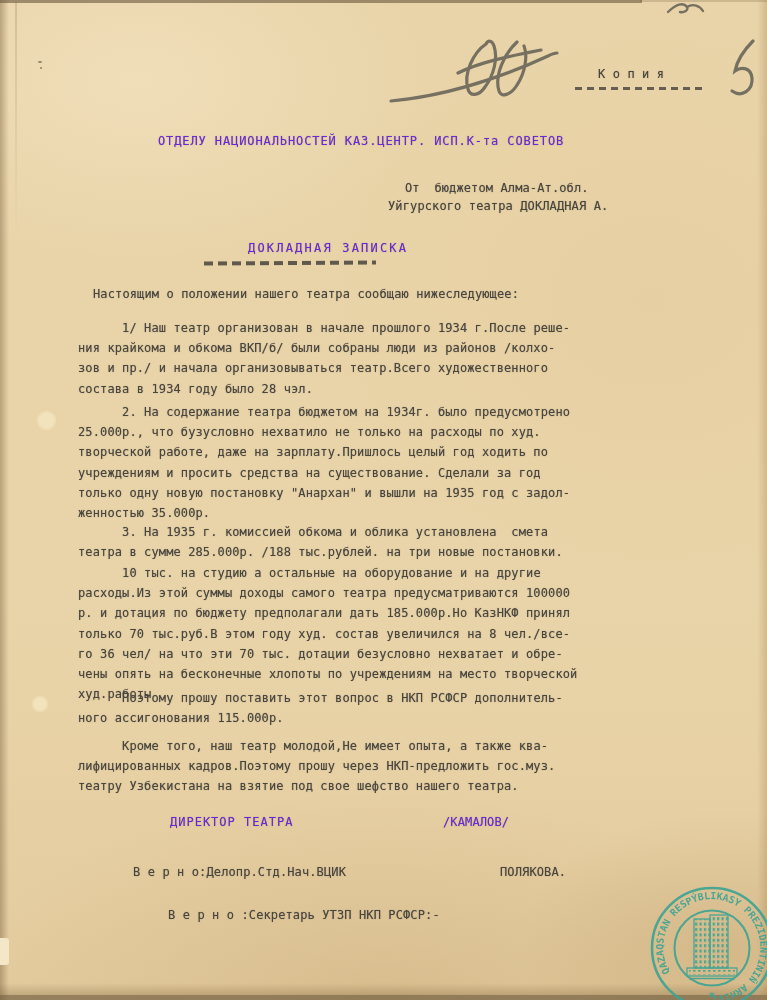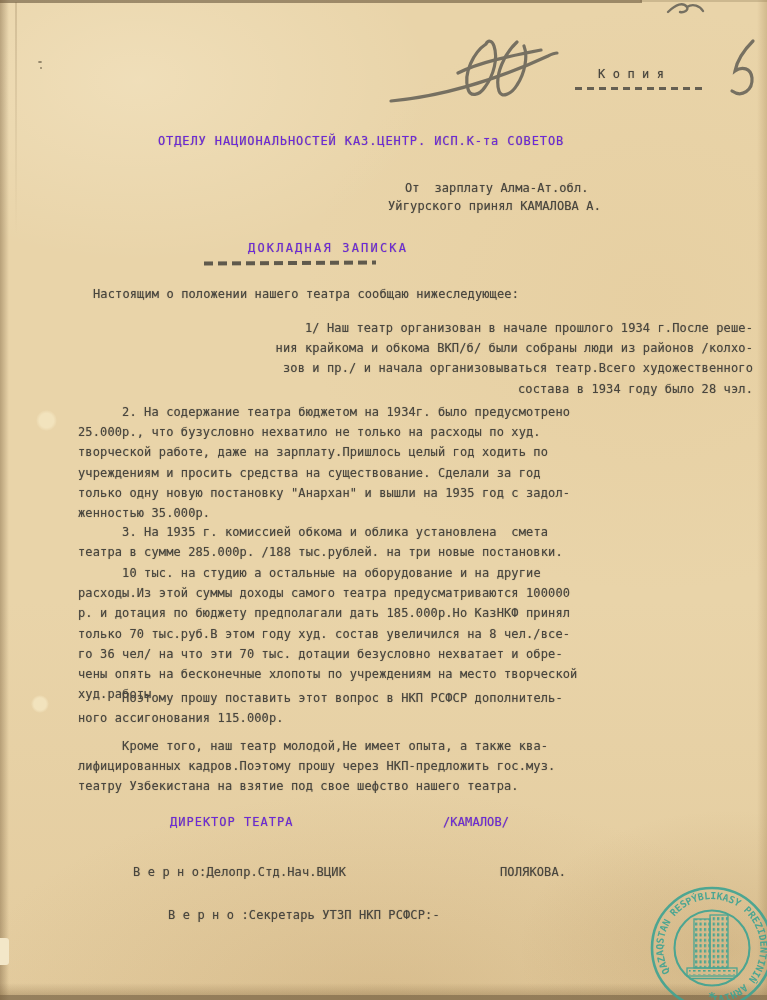--- a/index.html
+++ b/index.html
@@ -62,29 +62,29 @@
 <div class="punch-hole" style="left:36px;top:410px;width:21px;height:21px;"></div>
 <div class="punch-hole" style="left:31px;top:695px;width:18px;height:18px;"></div>
 <div class="speck" style="left:38px;top:61px;width:4px;height:2px;"></div>
 <div class="speck" style="left:40px;top:67px;width:2px;height:2px;"></div>
 
 <div class="tw" style="left:598px;top:64px;">К о п и я</div>
 <div class="dashline dash-thin" style="left:575px;top:87px;width:130px;"></div>
 
 <div class="tw tw-dark addressee" style="left:158px;top:131px;">ОТДЕЛУ НАЦИОНАЛЬНОСТЕЙ КАЗ.ЦЕНТР. ИСП.К-та СОВЕТОВ</div>
 
-<div class="tw" style="left:405px;top:178px;">От  зарплату Алма-Ат.обл.</div>
-<div class="tw" style="left:388px;top:196px;">Уйгурского принял КАМАЛОВА А.</div>
+<div class="tw" style="left:405px;top:178px;">От  бюджетом Алма-Ат.обл.</div>
+<div class="tw" style="left:388px;top:196px;">Уйгурского театра ДОКЛАДНАЯ А.</div>
 
 <div class="tw tw-dark memo-title" style="left:210px;top:238px;">ДОКЛАДНАЯ ЗАПИСКА</div>
 <div class="dashline dash-thick" style="left:204px;top:261px;width:172px;"></div>
 
 <div class="tw" style="left:93px;top:284px;">Настоящим о положении нашего театра сообщаю нижеследующее:</div>
 
-<div class="tw" style="left:78px;top:318px;width:675px;text-align:right;">      1/ Наш театр организован в начале прошлого 1934 г.После реше-
+<div class="tw" style="left:78px;top:318px;width:675px;">      1/ Наш театр организован в начале прошлого 1934 г.После реше-
 ния крайкома и обкома ВКП/б/ были собраны люди из районов /колхо-
 зов и пр./ и начала организовываться театр.Всего художественного
 состава в 1934 году было 28 чэл.</div>
 <div class="tw" style="left:78px;top:402px;width:675px;">      2. На содержание театра бюджетом на 1934г. было предусмотрено
 25.000р., что бузусловно нехватило не только на расходы по худ.
 творческой работе, даже на зарплату.Пришлось целый год ходить по
 учреждениям и просить средства на существование. Сделали за год
 только одну новую постановку "Анархан" и вышли на 1935 год с задол-
 женностью 35.000р.</div>
 <div class="tw" style="left:78px;top:522px;width:675px;">      3. На 1935 г. комиссией обкома и облика установлена  смета

